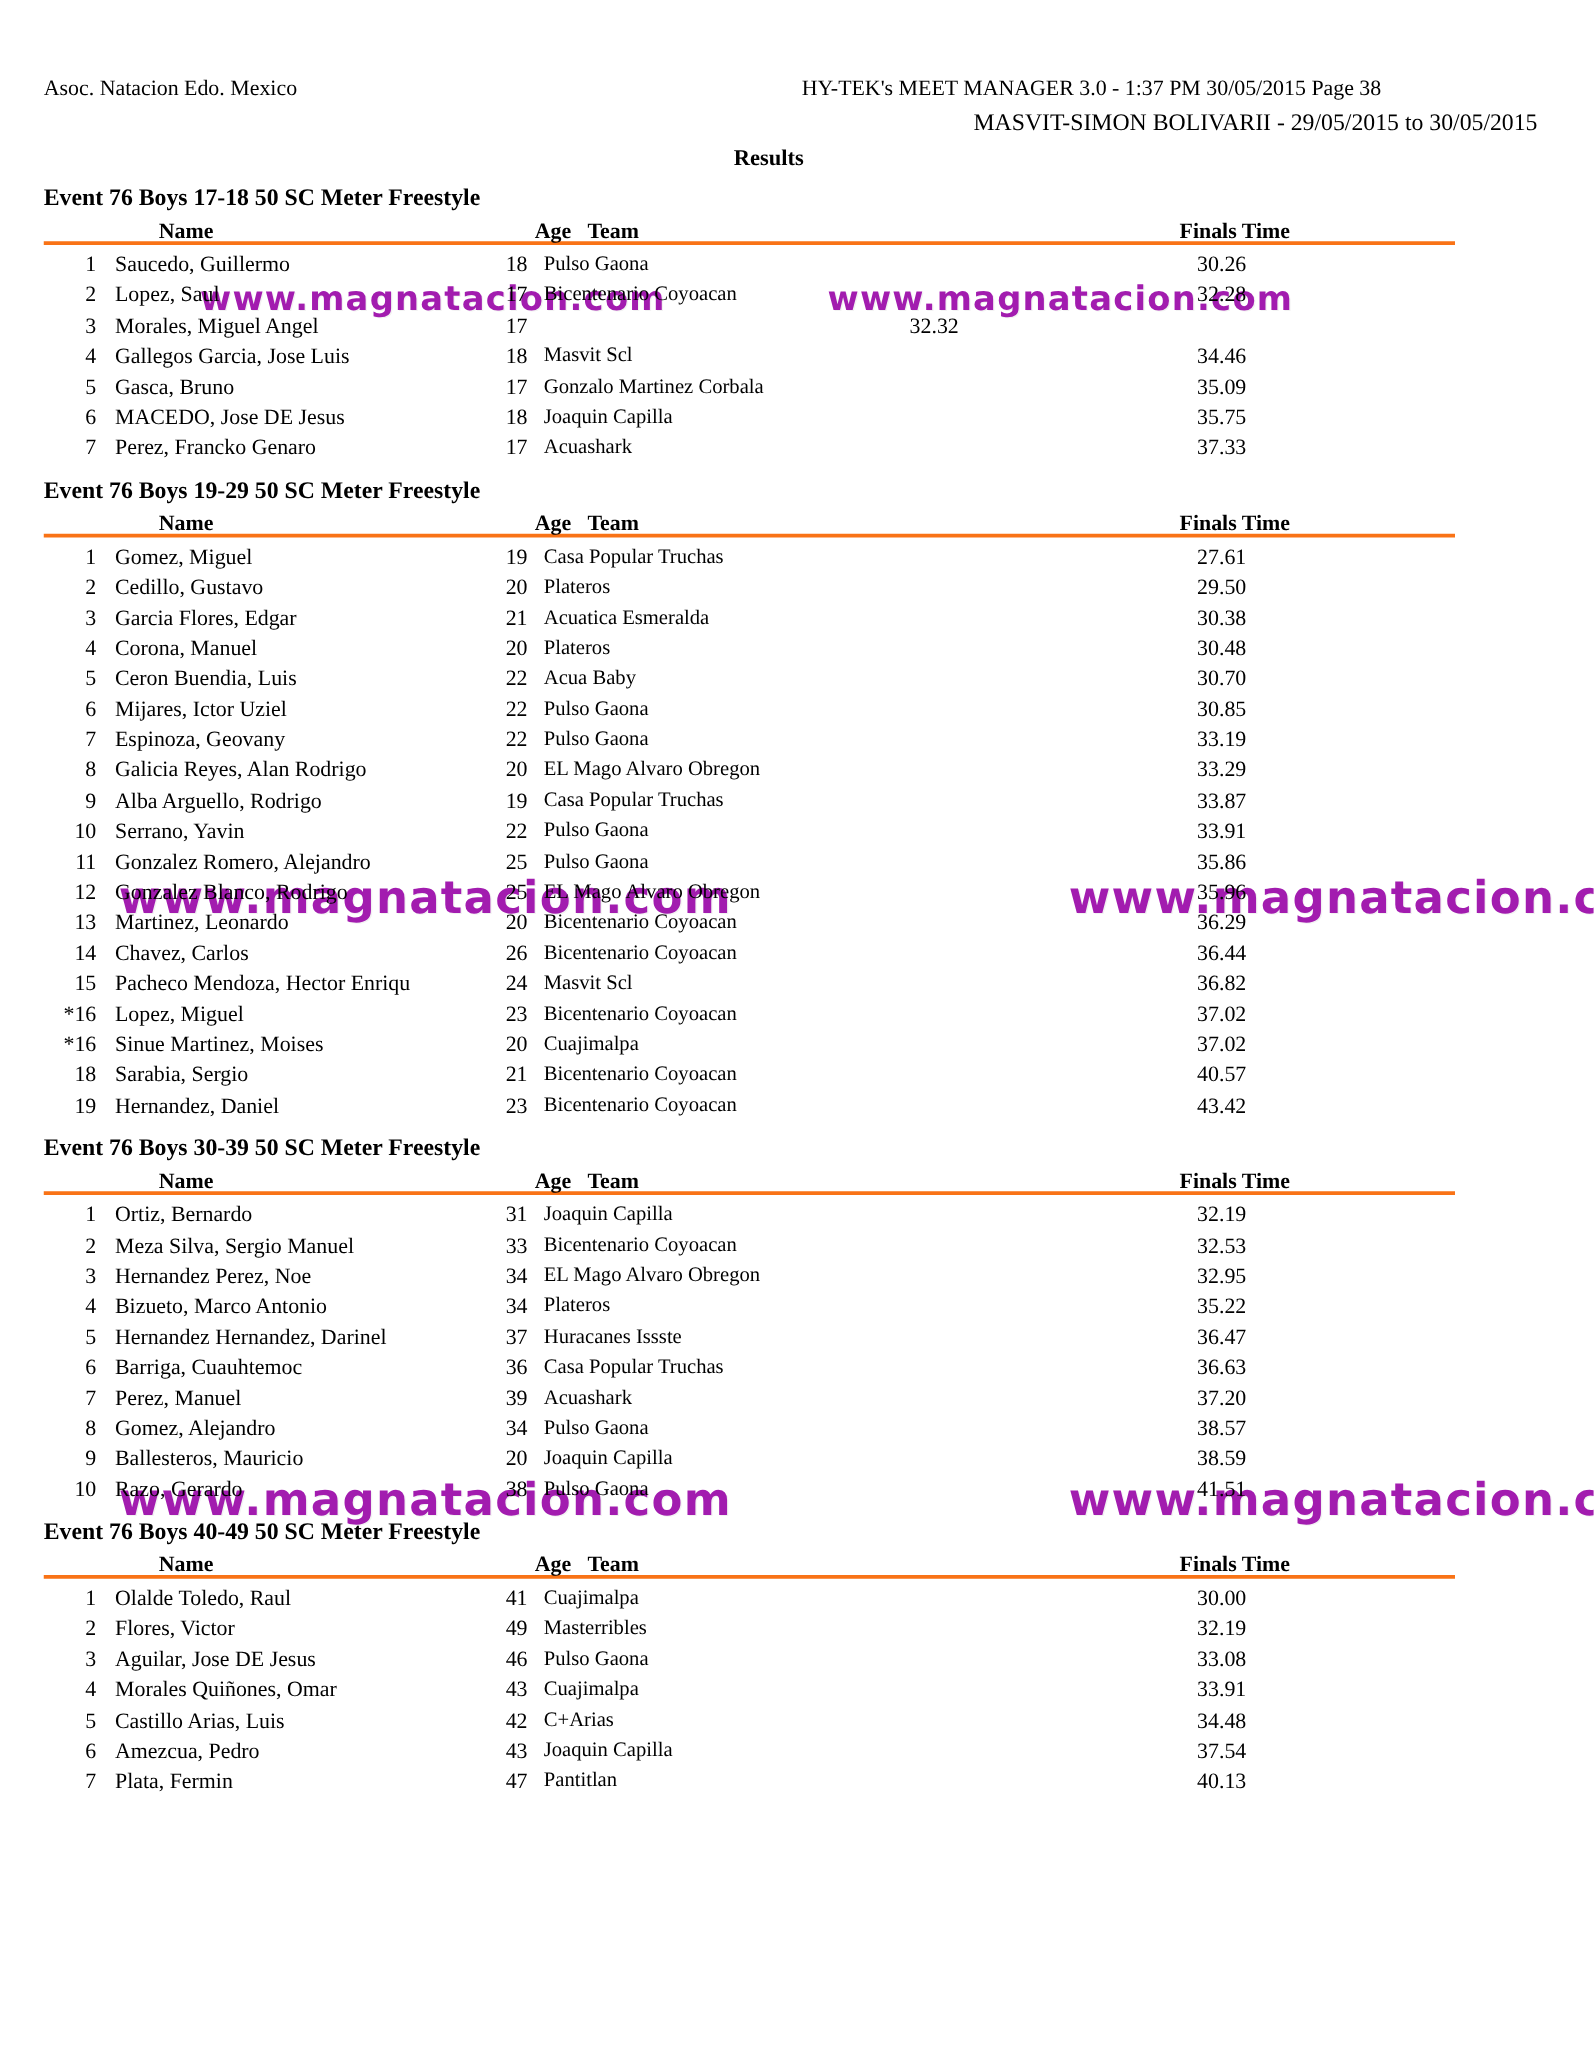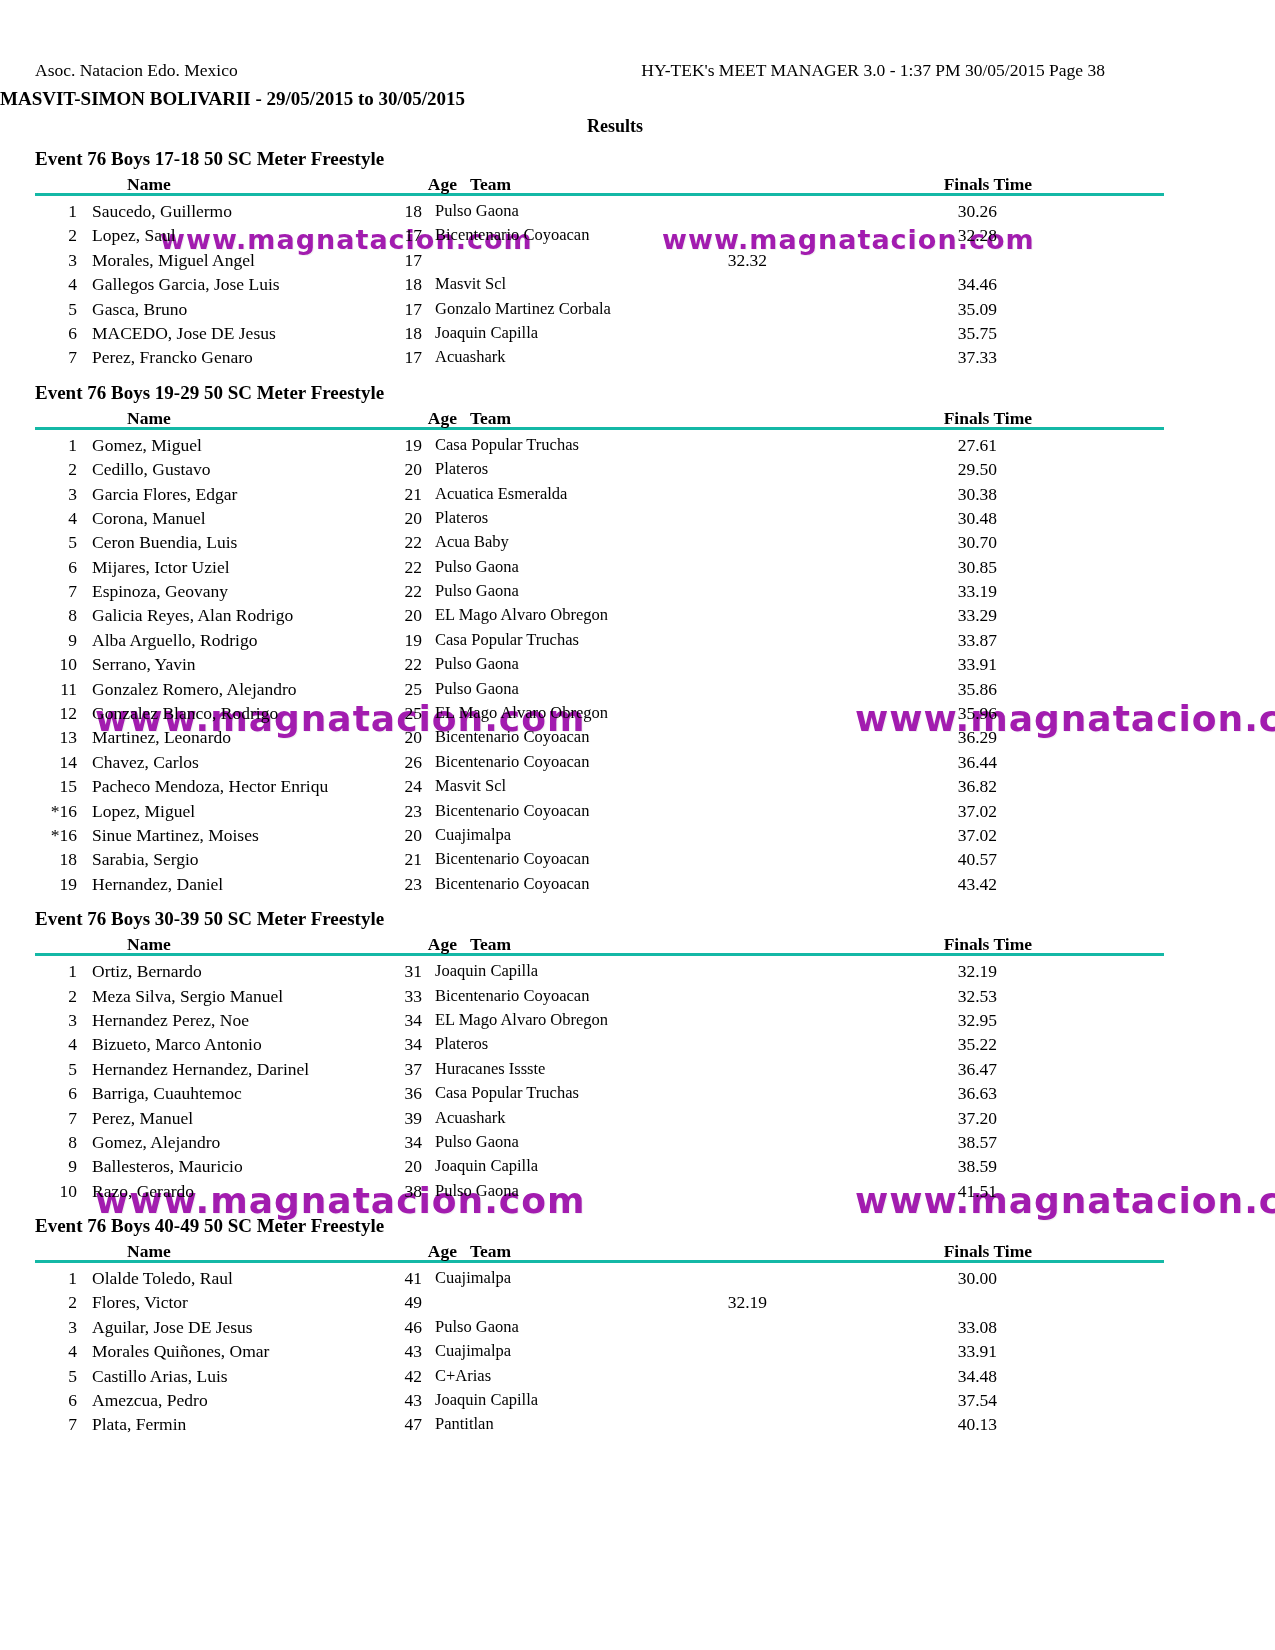--- a/index.html
+++ b/index.html
@@ -9,30 +9,30 @@
     background:#ffffff;
     color:#000000;
     font-family:"Liberation Serif", serif;
     overflow:hidden;
   }
   .content { position:relative; z-index:1; padding-top:60px; }
 
   
   .hdr { display:flex; justify-content:space-between; margin:0 170px 0 35px;
          font-size:17.5px; line-height:20px; white-space:nowrap; }
-  .meet-title { width:1230px; text-align:left; font-weight:bold; font-size:19px;
+  .meet-title { width:1230px; text-align:right; font-weight:normal; font-size:19px;
                 line-height:22px; margin-top:8px; }
   .results-sub { width:1230px; text-align:center; font-weight:bold; font-size:18px;
                  line-height:20px; margin-top:6px; }
 
   
   .event { margin-top:12px; }
   .event-heading { margin-left:35px; font-weight:bold; font-size:19px;
                    line-height:22px; white-space:nowrap; }
-  .thead { margin-left:35px; width:1129px; border-bottom:3px solid #14b8a6;
+  .thead { margin-left:35px; width:1129px; border-bottom:3px solid #f97316;
            padding-top:6px; }
   .thead .row { font-weight:bold; line-height:17px; height:17px; }
   .tbody { padding-top:3px; }
 
   .row { display:grid; margin-left:35px; width:962px;
          grid-template-columns:42px 315px 30px 345px auto;
          font-size:17.5px; line-height:24.4px; height:24.4px; white-space:nowrap; }
   .c-rank { text-align:right; }
   .c-name { padding-left:15px; overflow:hidden; }
   .c-age  { text-align:right; }
@@ -416,20 +416,21 @@
       <span class="c-name">Olalde Toledo, Raul</span>
       <span class="c-age">41</span>
       <span class="c-team">Cuajimalpa</span>
       <span class="c-time">30.00</span>
     </div>
 
     <div class="row">
       <span class="c-rank">2</span>
       <span class="c-name">Flores, Victor</span>
       <span class="c-age">49</span>
+      <span class="c-team">Masterribles</span>
       <span class="c-time">32.19</span>
     </div>
 
     <div class="row">
       <span class="c-rank">3</span>
       <span class="c-name">Aguilar, Jose DE Jesus</span>
       <span class="c-age">46</span>
       <span class="c-team">Pulso Gaona</span>
       <span class="c-time">33.08</span>
     </div>

